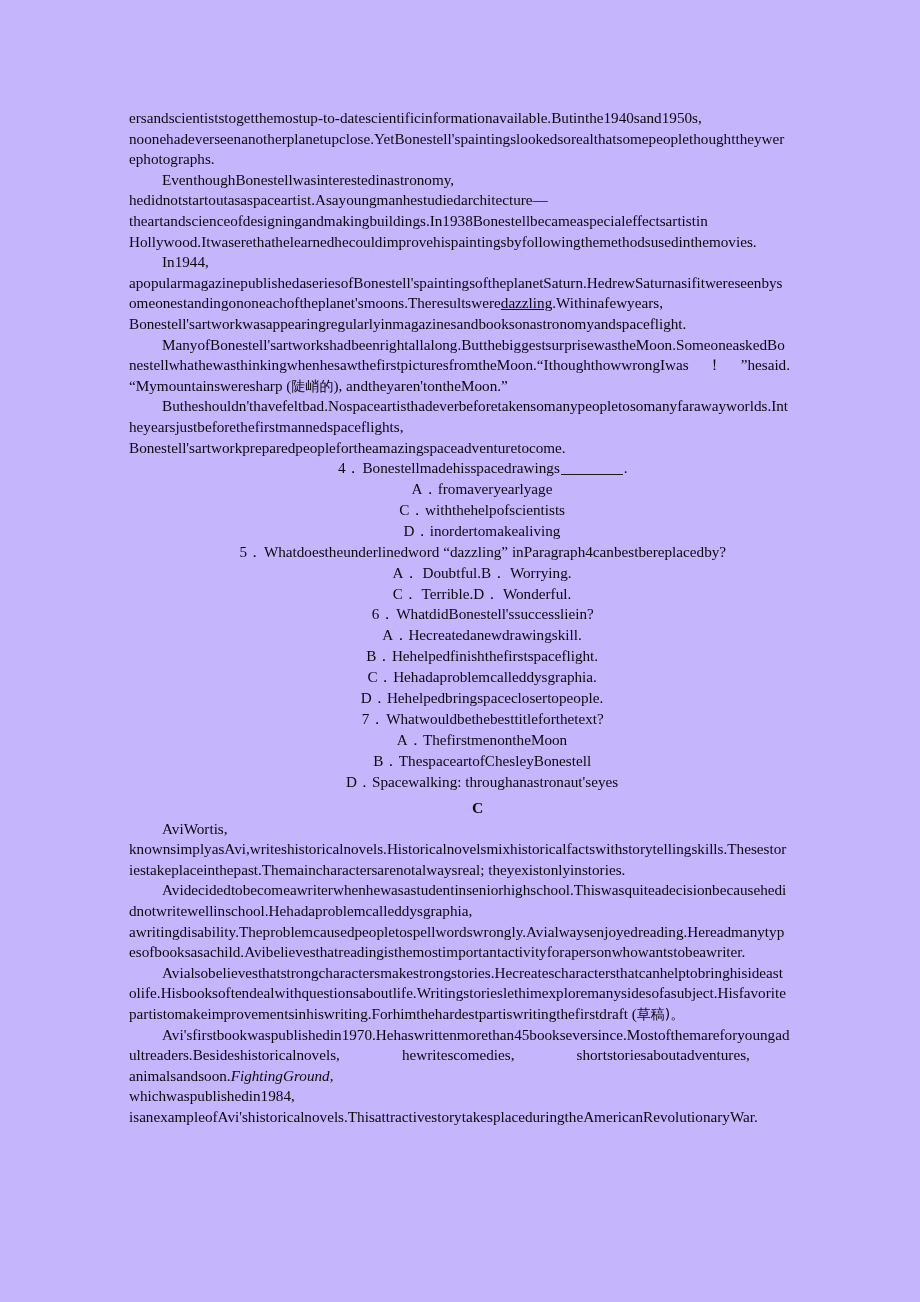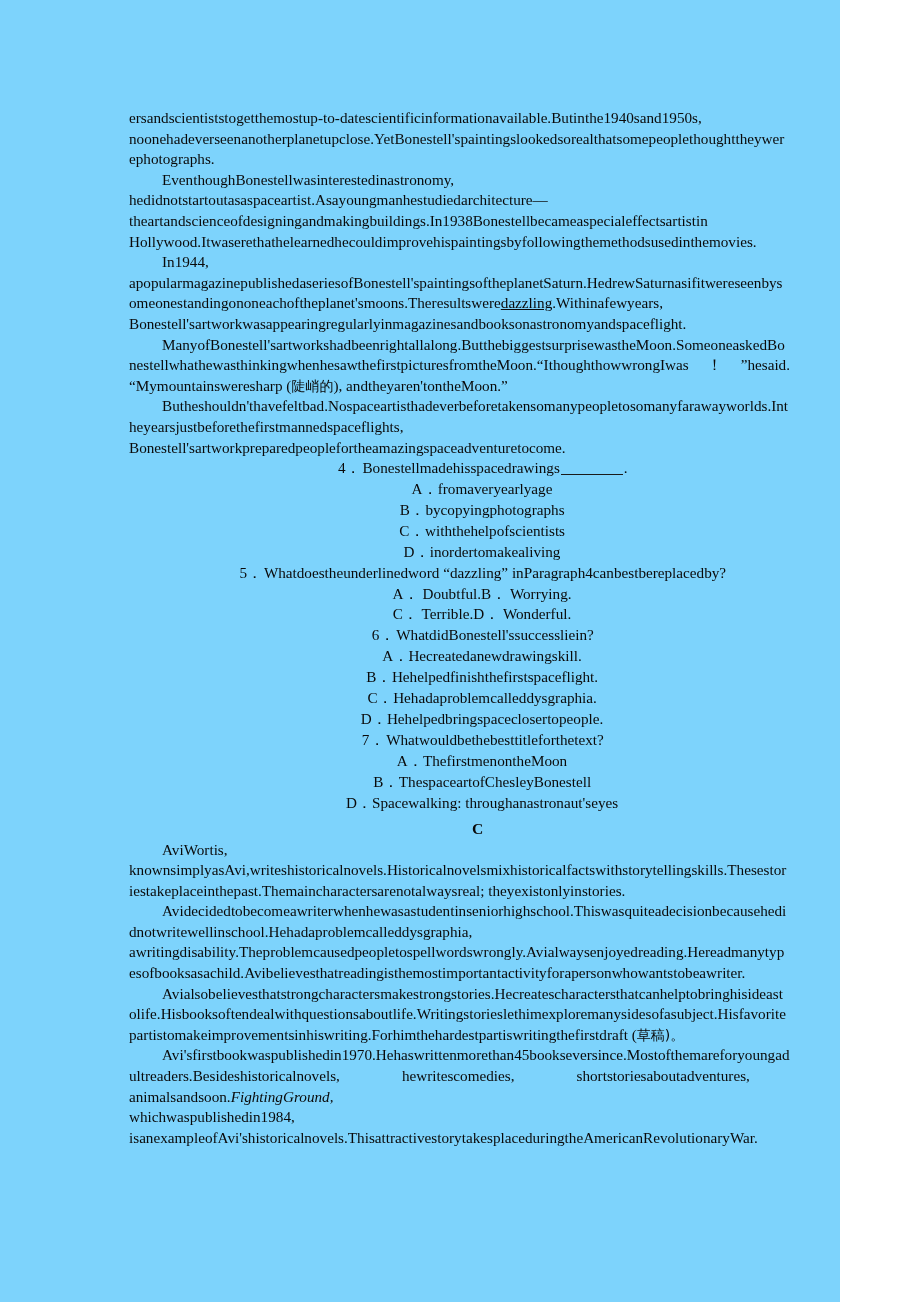--- a/index.html
+++ b/index.html
@@ -13,23 +13,23 @@
     height: 1302px;
     position: relative;
     font-family: "Liberation Serif", "DejaVu Serif", serif;
     color: #0a0a0a;
     overflow: hidden;
   }
   .page {
     position: absolute;
     left: 0;
     top: 0;
-    width: 840px;
+    width: 920px;
     height: 1302px;
-    background: #7dd3fc;
+    background: #c4b5fd;
   }
   .content {
     position: absolute;
     left: 129px;
     top: 108px;
     width: 661px;
   }
   
   .para {
     margin: 0;
@@ -100,21 +100,20 @@
     <p class="para indent">EventhoughBonestellwasinterestedinastronomy, hedidnotstartoutasaspaceartist.Asayoungmanhestudiedarchitecture—theartandscienceofdesigningandmakingbuildings.In1938Bonestellbecameaspecialeffectsartistin Hollywood.Itwaserethathelearnedhecouldimprovehispaintingsbyfollowingthemethodsusedinthemovies.</p>
 
     <p class="para indent"><span>In1944, apopularmagazinepublishedaseriesofBonestell'spaintingsoftheplanetSaturn.HedrewSaturnasifitwereseenbysomeonestandingononeachoftheplanet'smoons.Theresultswere</span><span class="u-line">dazzling</span><span>.Withinafewyears, Bonestell'sartworkwasappearingregularlyinmagazinesandbooksonastronomyandspaceflight.</span></p>
 
     <p class="para indent"><span>ManyofBonestell'sartworkshadbeenrightallalong.ButthebiggestsurprisewastheMoon.SomeoneaskedBonestellwhathewasthinkingwhenhesawthefirstpicturesfromtheMoon.</span><span>“IthoughthowwrongIwas！”</span><span>hesaid.</span> <span>“Mymountainsweresharp (</span><span class="cjk">陡峭的</span><span>), andtheyaren'tontheMoon.”</span></p>
 
     <p class="para indent">Butheshouldn'thavefeltbad.Nospaceartisthadeverbeforetakensomanypeopletosomanyfarawayworlds.Intheyearsjustbeforethefirstmannedspaceflights, Bonestell'sartworkpreparedpeoplefortheamazingspaceadventuretocome.</p>
 
     <p class="q-line"><span class="q-num">4．</span><span>Bonestellmadehisspacedrawings</span><span class="blank-fill"></span><span>.</span></p>
     <p class="q-line"><span class="opt-letter">A．</span><span>fromaveryearlyage</span></p>
-    <p class="q-line"><span class="opt-letter">B．</span><span>bycopyingphotographs</span></p>
     <p class="q-line"><span class="opt-letter">C．</span><span>withthehelpofscientists</span></p>
     <p class="q-line"><span class="opt-letter">D．</span><span>inordertomakealiving</span></p>
 
     <p class="q-line"><span class="q-num">5．</span><span>Whatdoestheunderlinedword</span> <span>“dazzling”</span> <span>inParagraph4canbestbereplacedby?</span></p>
     <p class="q-line">A．  Doubtful.B．  Worrying.</p>
     <p class="q-line">C．  Terrible.D．  Wonderful.</p>
 
     <p class="q-line"><span class="q-num">6．</span><span>WhatdidBonestell'ssuccessliein?</span></p>
     <p class="q-line"><span class="opt-letter">A．</span><span>Hecreatedanewdrawingskill.</span></p>
     <p class="q-line"><span class="opt-letter">B．</span><span>Hehelpedfinishthefirstspaceflight.</span></p>

